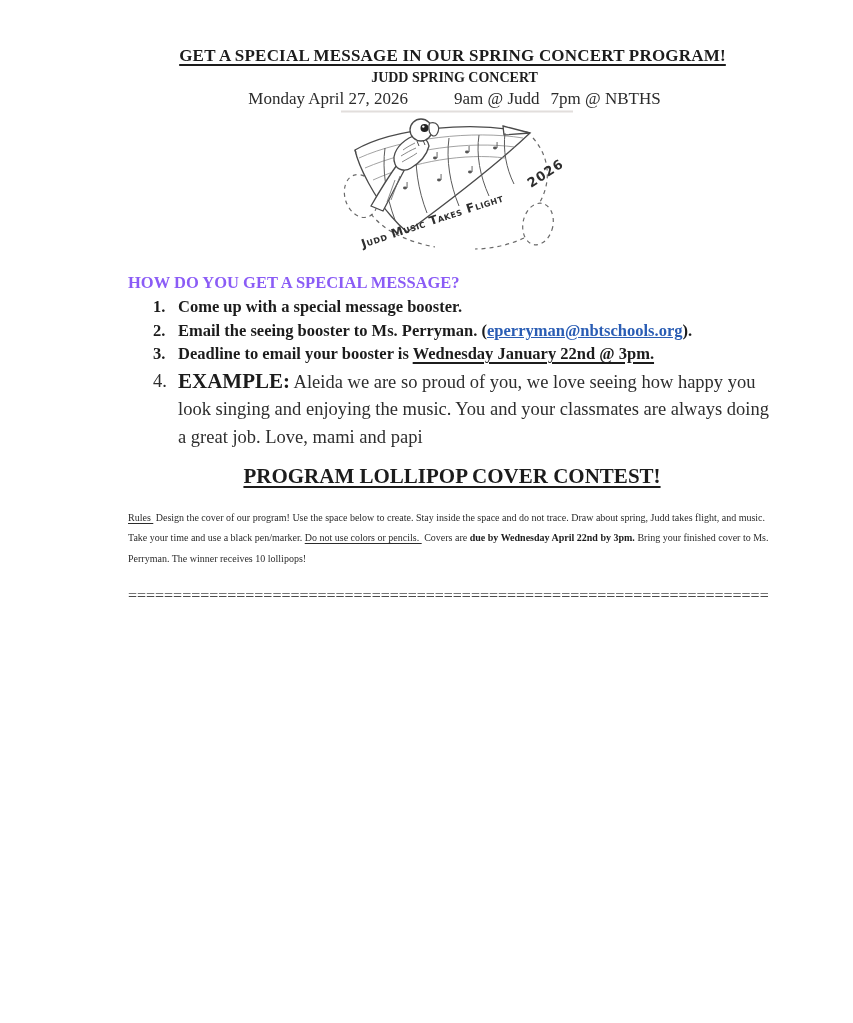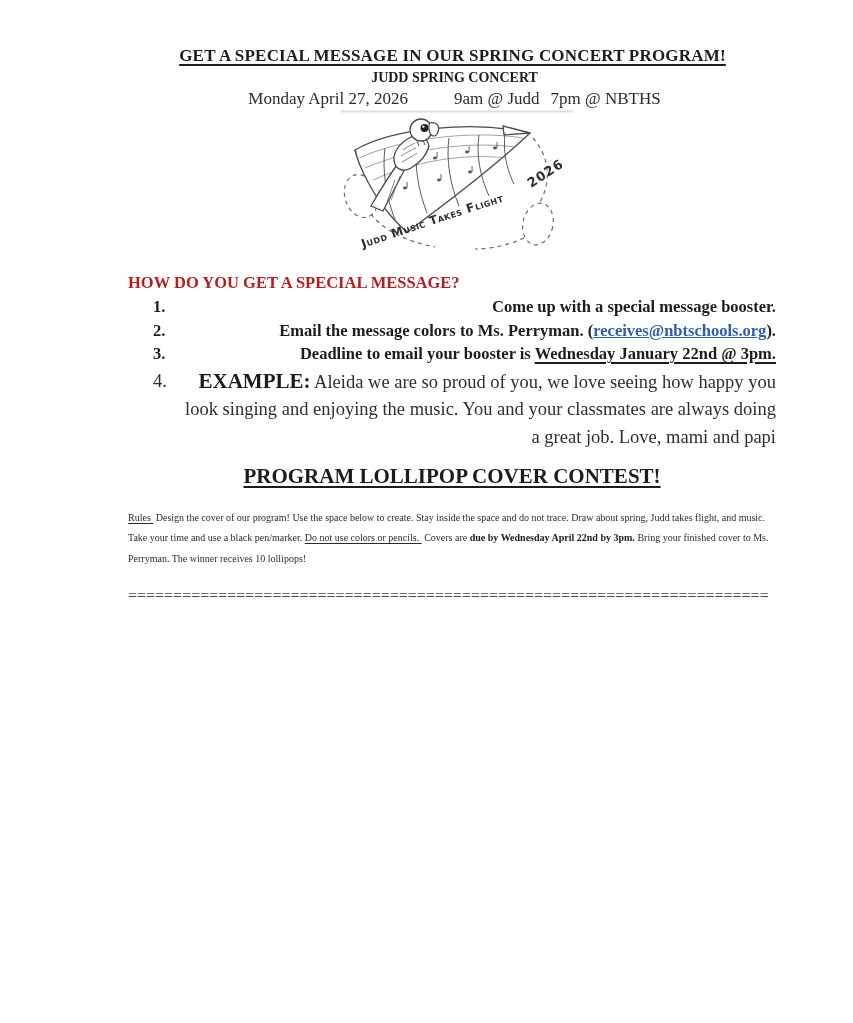--- a/index.html
+++ b/index.html
@@ -20,25 +20,25 @@
   .dateline{font-size:17px;margin-top:3px;color:#2b2b2b;}
   .gap1{display:inline-block;width:46px;}
   .gap2{display:inline-block;width:11px;}
   
   .illustration{
     position:absolute;top:110px;left:305px;width:248px;height:146px;
   }
   .illustration svg{display:block;}
   
   .body-col{position:absolute;left:100px;top:272px;width:648px;}
-  .howto-heading{font-size:16.5px;font-weight:bold;color:#b91c1c;line-height:21px;}
+  .howto-heading{font-size:16.5px;font-weight:bold;color:#8b5cf6;line-height:21px;}
   .list{margin-top:2px;}
   .li{display:flex;align-items:flex-start;}
   .li .num{width:25px;margin-left:25px;flex:none;}
-  .li .litext{flex:1;text-align:right;}
+  .li .litext{flex:1;}
   .li-bold{font-size:16.5px;font-weight:bold;line-height:23.5px;color:#1c1c1c;}
   .li-example{font-size:18.5px;line-height:27.5px;color:#2e2e2e;margin-top:2px;}
   .li-example .num{font-weight:normal;}
   .li-example b{font-size:21px;color:#1c1c1c;}
   a.email-link{color:#2a5db4;text-decoration:underline;cursor:pointer;}
   .u{text-decoration:underline;text-underline-offset:2px;}
   .u-bold{text-decoration:underline;text-decoration-thickness:1.8px;text-underline-offset:3px;}
   
   .contest-heading{
     text-align:center;font-size:21px;font-weight:bold;color:#1c1c1c;
@@ -151,21 +151,21 @@
   <div class="body-col">
     <div class="howto-heading">HOW DO YOU GET A SPECIAL MESSAGE?</div>
 
     <div class="list">
       <div class="li li-bold">
         <span class="num">1.</span>
         <span class="litext">Come up with a special message booster.</span>
       </div>
       <div class="li li-bold">
         <span class="num">2.</span>
-        <span class="litext"><span>Email the message colors to Ms. Perryman. (</span><a class="email-link">receives@nbtschools.org</a><span>).</span></span>
+        <span class="litext"><span>Email the seeing booster to Ms. Perryman. (</span><a class="email-link">eperryman@nbtschools.org</a><span>).</span></span>
       </div>
       <div class="li li-bold">
         <span class="num">3.</span>
         <span class="litext"><span>Deadline to email your booster is </span><span class="u-bold">Wednesday January 22nd @ 3pm.</span></span>
       </div>
       <div class="li li-example">
         <span class="num">4.</span>
         <span class="litext"><b>EXAMPLE:</b><span> Aleida we are so proud of you, we love seeing how happy you look singing and enjoying the music. You and your classmates are always doing a great job.  Love, mami and papi</span></span>
       </div>
     </div>

